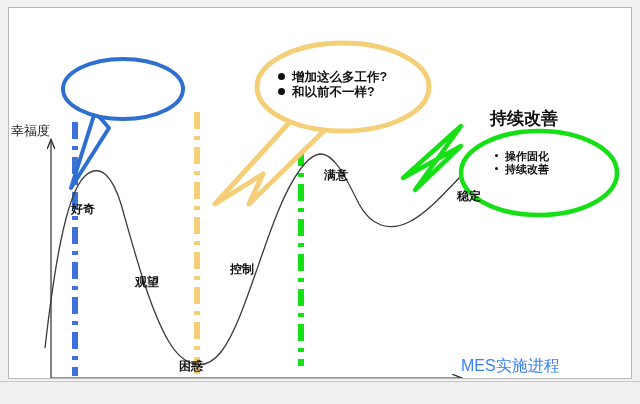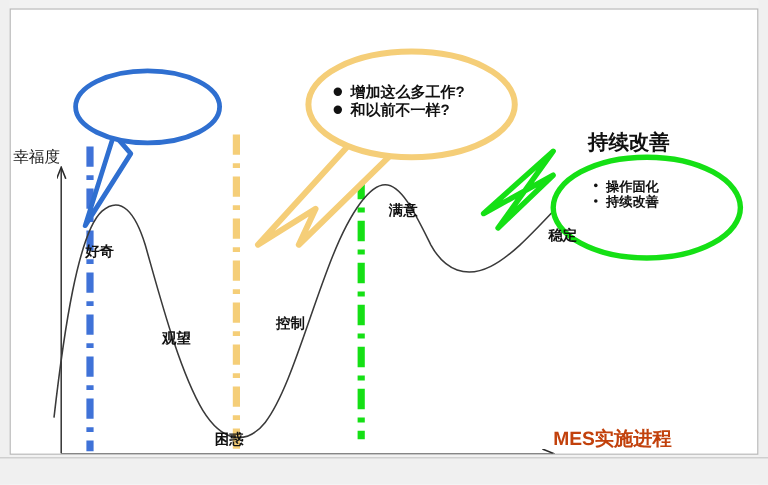--- a/index.html
+++ b/index.html
@@ -72,21 +72,21 @@
 
   .lbl {
     position: absolute;
     font-weight: bold;
     color: #111111;
     white-space: nowrap;
     z-index: 20;
     font-family: "Liberation Sans", "DejaVu Sans", sans-serif;
   }
   .lbl-axis-y { font-size: 13px; font-weight: normal; color: #1a1a1a; }
-  .lbl-axis-x { font-size: 16px; font-weight: bold; color: #c2410c; }
+  .lbl-axis-x { font-size: 16px; font-weight: normal; color: #3b82f6; }
   .lbl-stage  { font-size: 12px; }
   .lbl-big    { font-size: 17px; }
 
   .bubble-text {
     position: absolute;
     z-index: 25;
     font-weight: bold;
     color: #111111;
     white-space: nowrap;
     line-height: 1.22;

